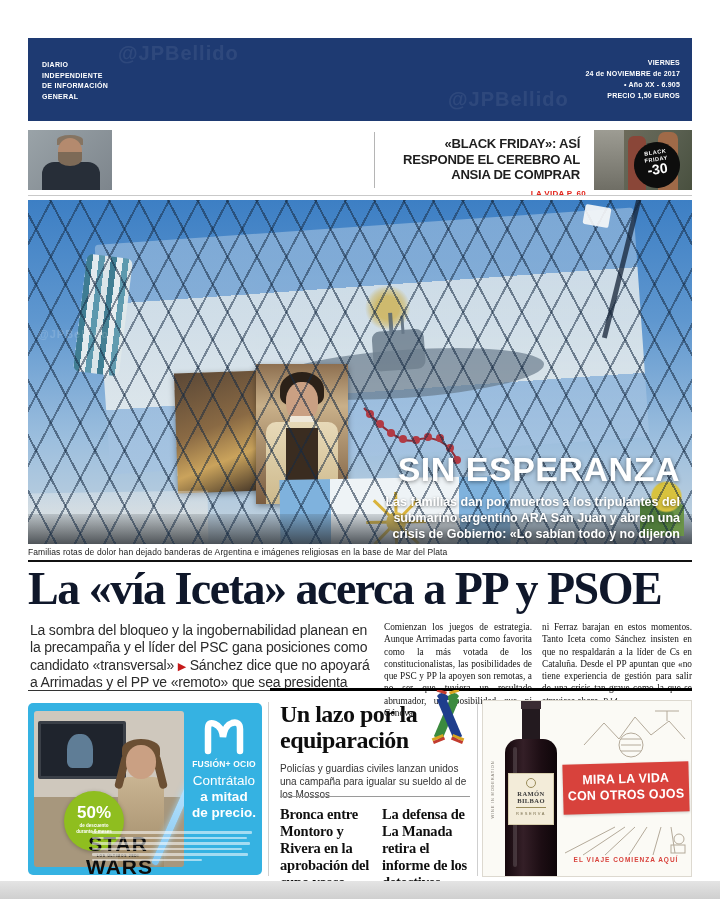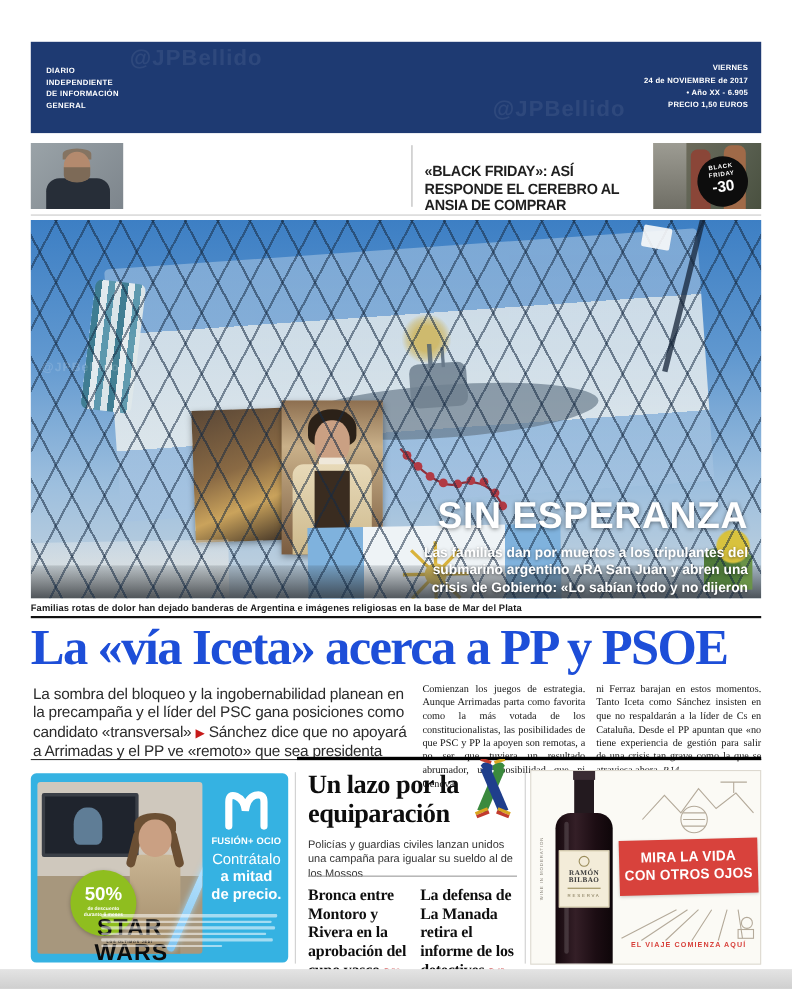--- a/index.html
+++ b/index.html
@@ -65,25 +65,25 @@
   .low-sun { position:absolute; left:86px; top:14px; width:60px; height:60px; }
   .wall { position:absolute; left:0; bottom:0; width:100%; height:30px; background:linear-gradient(180deg, rgba(70,80,88,.2), rgba(54,60,66,.85)); }
   .sheet { position:absolute; left:0; bottom:0; width:180px; height:52px; background:linear-gradient(180deg, rgba(240,240,238,.35), rgba(228,228,224,.9)); transform:rotate(-1deg); }
   .bloom1 { position:absolute; right:8px; bottom:8px; width:44px; height:56px; background:radial-gradient(circle at 60% 30%, #d8c23e 0 30%, transparent 34%), radial-gradient(circle at 30% 70%, #4f7a3a 0 40%, transparent 44%), radial-gradient(circle at 75% 75%, #6a9348 0 35%, transparent 40%); }
   .tag { position:absolute; left:556px; top:6px; width:26px; height:20px; background:rgba(250,250,250,.9); transform:rotate(10deg); border-radius:2px; }
   .photo-wm { position:absolute; left:10px; top:128px; color:#fff; opacity:.14; font-weight:700; font-size:11px; letter-spacing:1px; }
 
   .lead-head { position:absolute; right:12px; top:250px; color:#fff; font-size:34px; font-weight:700; letter-spacing:.5px; text-shadow:0 1px 4px rgba(0,0,0,.45); white-space:nowrap; }
   .lead-deck { position:absolute; right:12px; top:294px; width:305px; text-align:right; color:#fff; font-size:12.5px; font-weight:600; line-height:1.28; text-shadow:0 1px 3px rgba(0,0,0,.5); }
 
-  .caption { left:28px; top:547px; width:664px; font-size:8.5px; font-weight:700; color:#1a1a1a; letter-spacing:.1px; }
+  .caption { left:28px; top:547px; width:664px; font-size:8.5px; font-weight:400; color:#1a1a1a; letter-spacing:.1px; }
   .black-rule { left:28px; top:560px; width:664px; height:2px; background:#111; }
 
   
-  .main-head { left:28px; top:564px; width:664px; font-family:"Liberation Serif", serif; font-weight:700; font-size:46px; line-height:1.1; color:#1d4ed8; letter-spacing:-1.5px; white-space:nowrap; }
+  .main-head { left:28px; top:564px; width:664px; font-family:"Liberation Serif", serif; font-weight:700; font-size:46px; line-height:1.1; color:#0f172a; letter-spacing:-1.5px; white-space:nowrap; }
   .main-deck { left:30px; top:622px; width:344px; font-size:14px; color:#2b2b2b; line-height:1.24; letter-spacing:-.2px; }
   .deck-bullet { color:#c61a1a; font-size:11px; }
   .col { font-family:"Liberation Serif", serif; font-size:9.3px; line-height:1.32; color:#131313; text-align:justify; }
   .col1 { left:384px; top:621px; width:148px; }
   .col2 { left:542px; top:621px; width:150px; }
   .col-ref { font-style:italic; font-size:8.5px; }
 
   .mid-rule { left:28px; top:690px; width:664px; height:1px; background:#333; }
   .mid-rule-thick { left:270px; top:688px; width:422px; height:3px; background:#000; }
 
@@ -168,21 +168,21 @@
 </header>
 
 <section class="abs teaser-row">
   <div class="teaser-photo">
     <div class="ph-body"></div>
     <div class="ph-hair"></div>
     <div class="ph-head"></div>
     <div class="ph-beard"></div>
   </div>
   <div class="teaser-div"></div>
-  <div class="abs" style="left:358px; top:20px; width:200px;">
+  <div class="abs" style="left:358px; top:8px; width:200px;text-align:right;">
     <div class="teaser-head">«BLACK FRIDAY»: ASÍ RESPONDE EL CEREBRO AL ANSIA DE COMPRAR</div>
     <div class="teaser-kicker">LA VIDA P. 60</div>
   </div>
   <div class="bf-photo">
     <div class="bf-left"></div>
     <div class="bf-man1"></div>
     <div class="bf-man2"></div>
     <div class="bf-badge">
       <span class="s">BLACK</span>
       <span class="s">FRIDAY</span>

